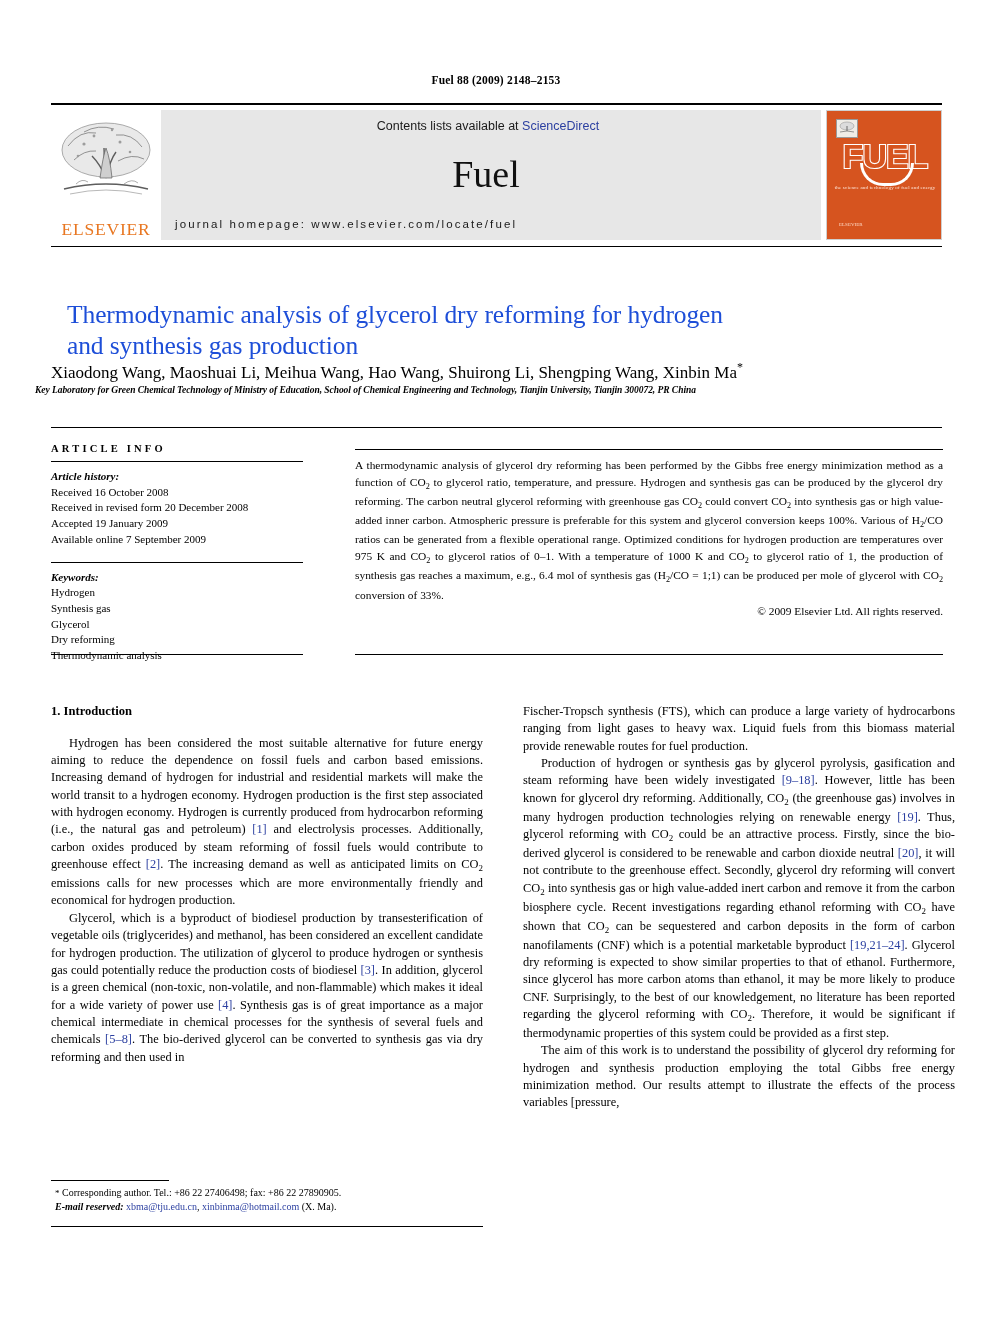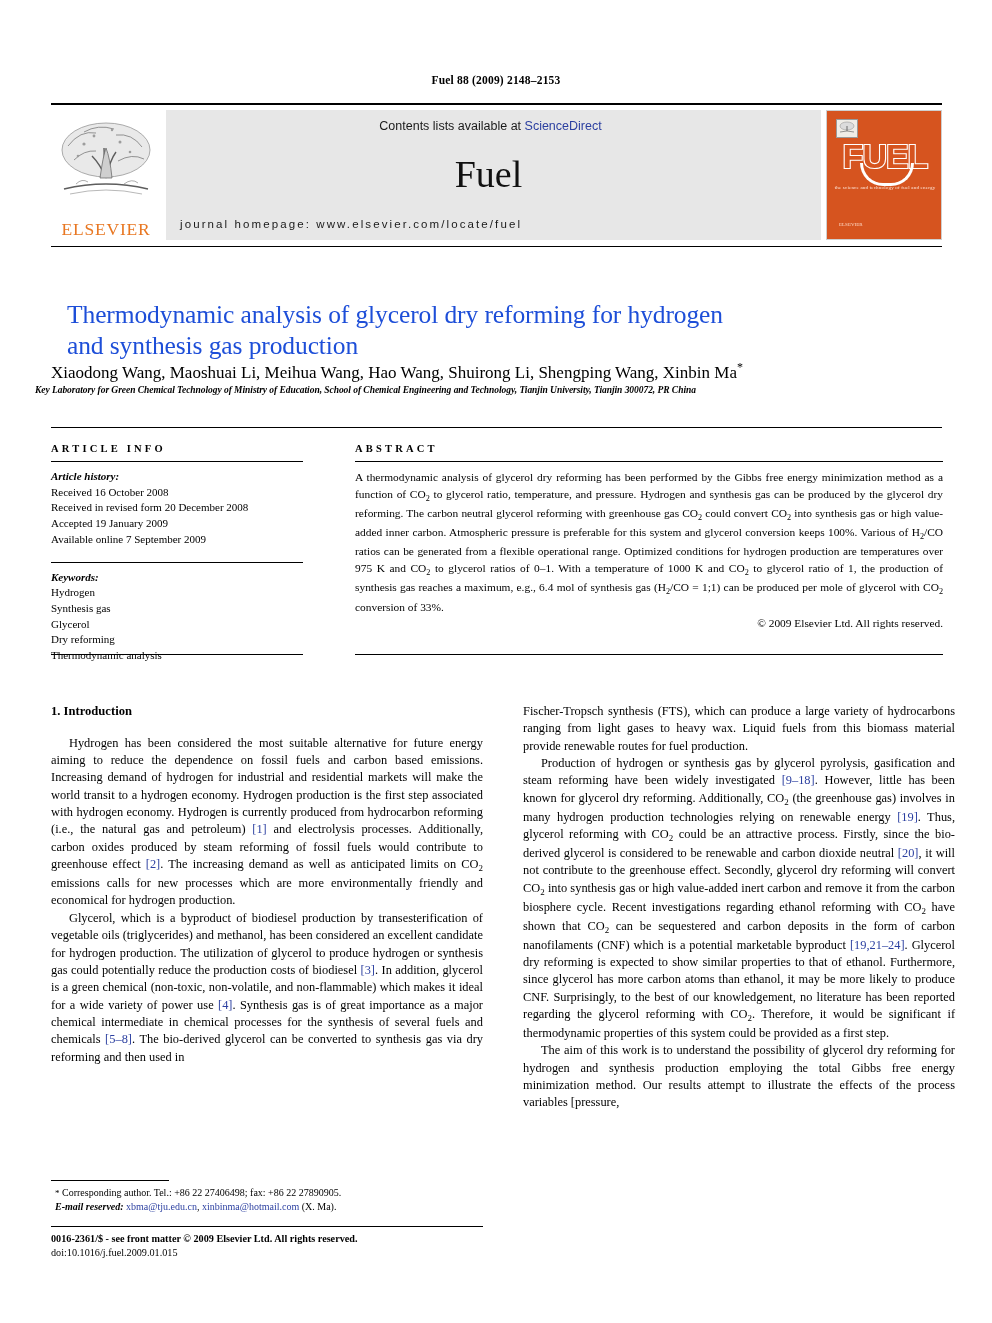--- a/index.html
+++ b/index.html
@@ -65,21 +65,20 @@
     font-family: "Liberation Serif", serif;
     font-size: 17.5px;
     letter-spacing: 0.8px;
     color: #E87722;
     margin-top: 1px;
     line-height: 1;
   }
   .journal-band {
     flex: 1 1 auto;
     background: #e7e7e7;
-    margin-left: 5px;
     margin-right: 5px;
     display: flex;
     flex-direction: column;
     justify-content: space-between;
     align-items: center;
     padding: 9px 14px 10px 14px;
     box-sizing: border-box;
   }
   .contents-line {
     width: 100%;
@@ -445,21 +444,20 @@
       <div class="kw-title line">Keywords:</div>
       <div class="line">Hydrogen</div>
       <div class="line">Synthesis gas</div>
       <div class="line">Glycerol</div>
       <div class="line">Dry reforming</div>
       <div class="line">Thermodynamic analysis</div>
     </div>
   </div>
 
   <div class="abstract-col">
-    <div class="col-heading">ABSTRACT</div>
     <div class="thin-rule"></div>
     <div class="abstract-body">A thermodynamic analysis of glycerol dry reforming has been performed by the Gibbs free energy minimization method as a function of CO<sub>2</sub> to glycerol ratio, temperature, and pressure. Hydrogen and synthesis gas can be produced by the glycerol dry reforming. The carbon neutral glycerol reforming with greenhouse gas CO<sub>2</sub> could convert CO<sub>2</sub> into synthesis gas or high value-added inner carbon. Atmospheric pressure is preferable for this system and glycerol conversion keeps 100%. Various of H<sub>2</sub>/CO ratios can be generated from a flexible operational range. Optimized conditions for hydrogen production are temperatures over 975 K and CO<sub>2</sub> to glycerol ratios of 0–1. With a temperature of 1000 K and CO<sub>2</sub> to glycerol ratio of 1, the production of synthesis gas reaches a maximum, e.g., 6.4 mol of synthesis gas (H<sub>2</sub>/CO = 1;1) can be produced per mole of glycerol with CO<sub>2</sub> conversion of 33%.</div>
     <div class="abstract-copy">© 2009 Elsevier Ltd. All rights reserved.</div>
   </div>
 
   <div class="info-rule-bottom-left"></div>
   <div class="info-rule-bottom"></div>
 
   <div class="body-col left">
     <div class="sec-head">1. Introduction</div>
@@ -480,18 +478,14 @@
       <span>Corresponding author. Tel.: +86 22 27406498; fax: +86 22 27890905.</span>
     </div>
     <div>
       <span class="em">E-mail reserved:</span>
       <span class="mail">xbma@tju.edu.cn</span><span>, </span><span class="mail">xinbinma@hotmail.com</span>
       <span>(X. Ma).</span>
     </div>
   </div>
 
   <div class="issn-rule"></div>
-  <div class="issn-block">
-    <div>0016-2361/$ - see front matter © 2009 Elsevier Ltd. All rights reserved.</div>
-    <div class="doi">doi:10.1016/j.fuel.2009.01.015</div>
-  </div>
 
 </div>
 
 </body></html>

